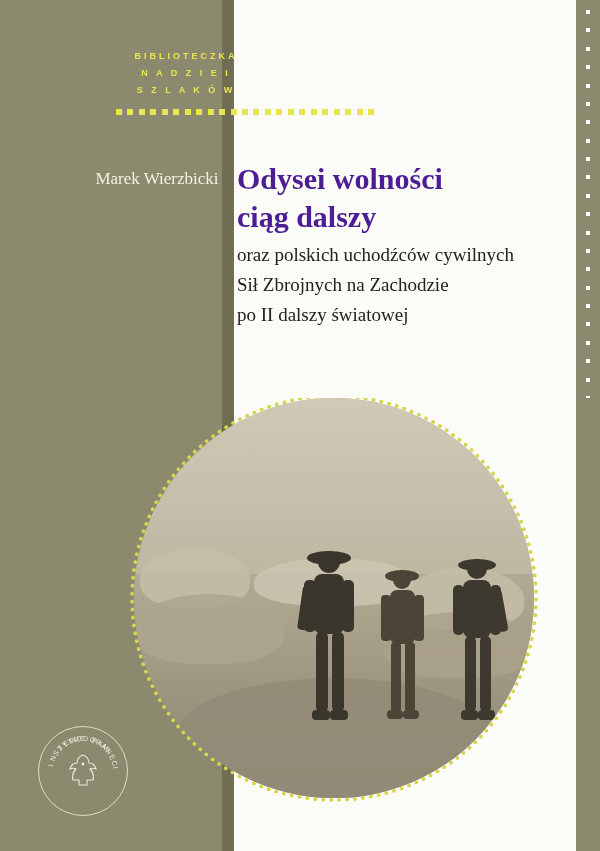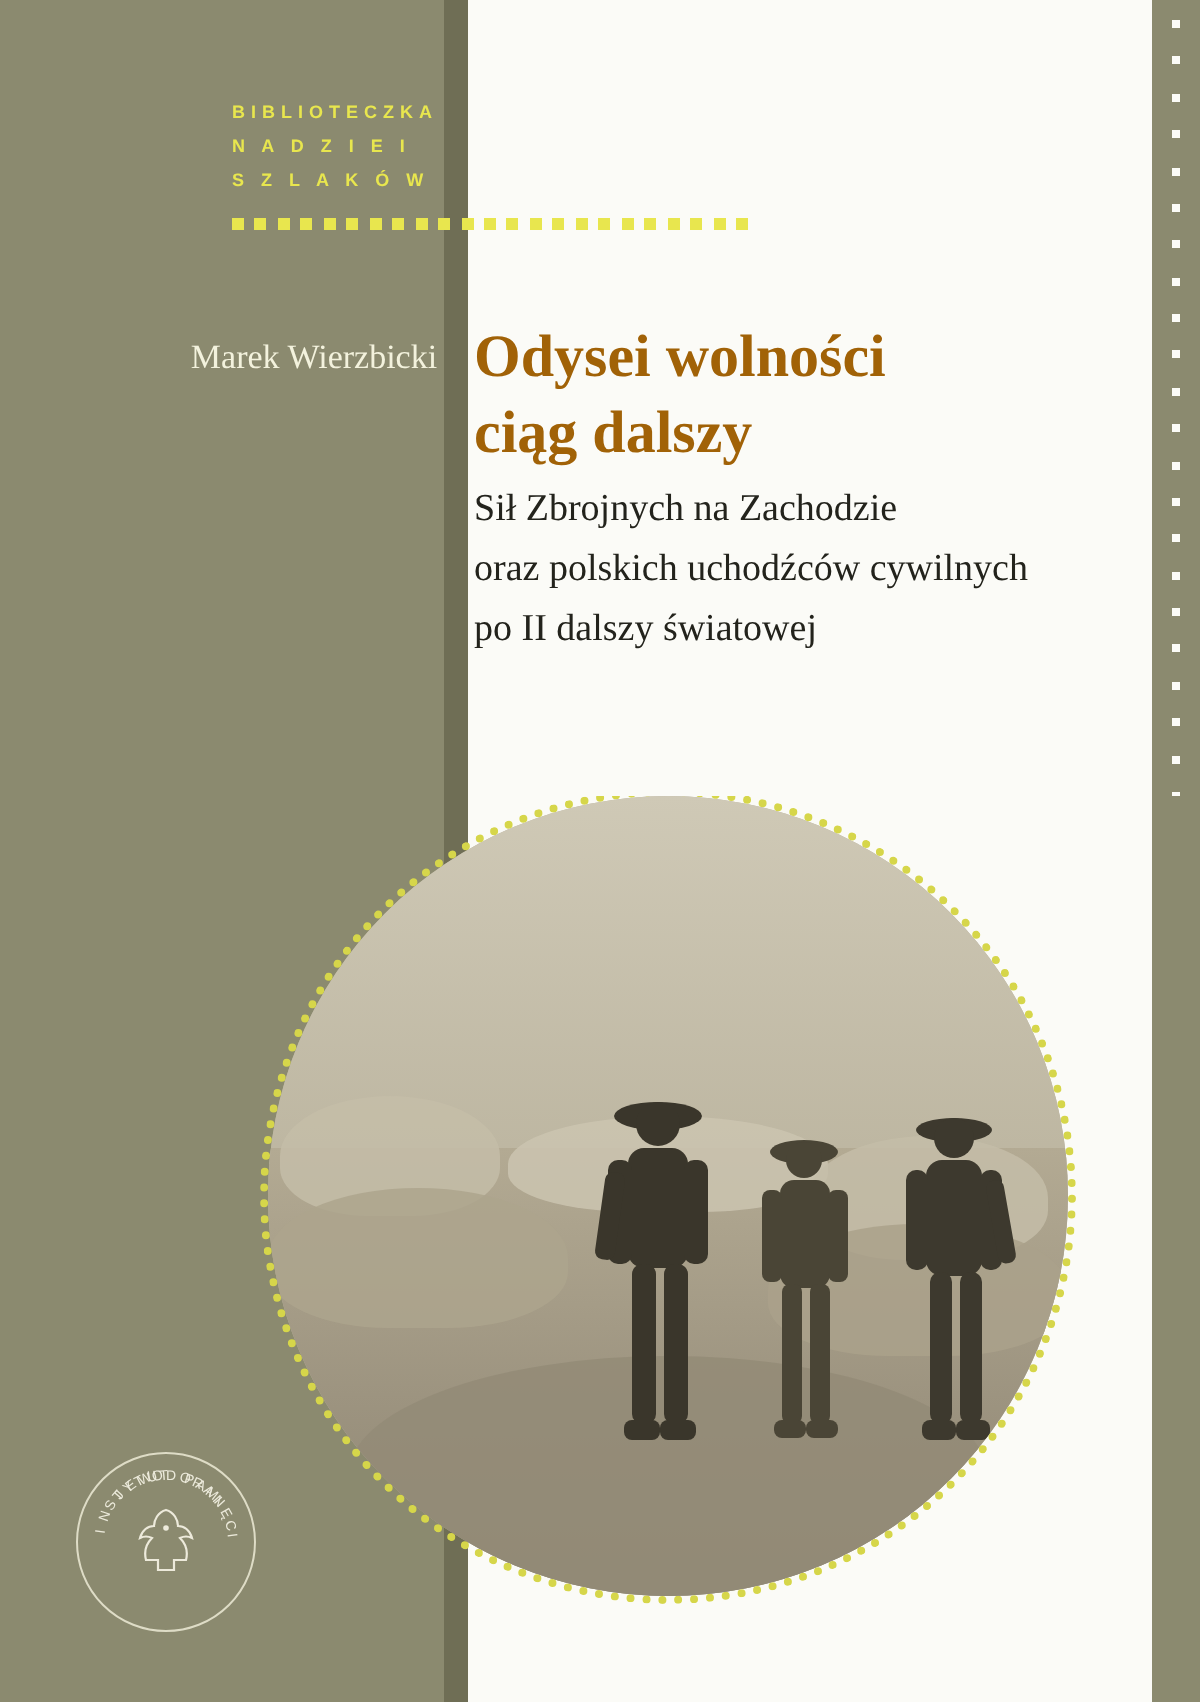--- a/index.html
+++ b/index.html
@@ -77,21 +77,21 @@
     left: 116px;
     top: 48px;
     width: 140px;
     color: #e8e64e;
     font-family: "Liberation Sans", sans-serif;
     font-size: 9px;
     font-weight: bold;
     letter-spacing: 3px;
     line-height: 17px;
   }
-  .series div { white-space: nowrap; }
+  .series div { white-space: nowrap; text-align: center; }
 
   
   .series-dots {
     position: absolute;
     left: 116px;
     top: 108px;
     width: 258px;
     height: 7px;
     display: flex;
     justify-content: space-between;
@@ -115,21 +115,21 @@
     font-size: 17px;
     line-height: 22px;
   }
 
   
   .title {
     position: absolute;
     left: 237px;
     top: 160px;
     width: 330px;
-    color: #a16207;
+    color: #4c1d95;
     font-family: "Liberation Serif", serif;
     font-weight: bold;
     font-size: 30px;
     line-height: 38px;
   }
   .subtitle {
     position: absolute;
     left: 237px;
     top: 240px;
     width: 330px;
@@ -348,22 +348,22 @@
     </div>
 
   <div class="author">Marek Wierzbicki</div>
 
   <div class="title">
     <div>Odysei wolności</div>
     <div>ciąg dalszy</div>
   </div>
 
   <div class="subtitle">
+    <div>oraz polskich uchodźców cywilnych</div>
     <div>Sił Zbrojnych na Zachodzie</div>
-    <div>oraz polskich uchodźców cywilnych</div>
     <div>po II dalszy światowej</div>
   </div>
 
   <div class="photo-wrap">
     <div class="photo-clip">
       <div class="photo-sky"></div>
       <div class="photo-ground"></div>
       <div class="rock r1"></div>
       <div class="rock r5"></div>
       <div class="rock r3"></div>

